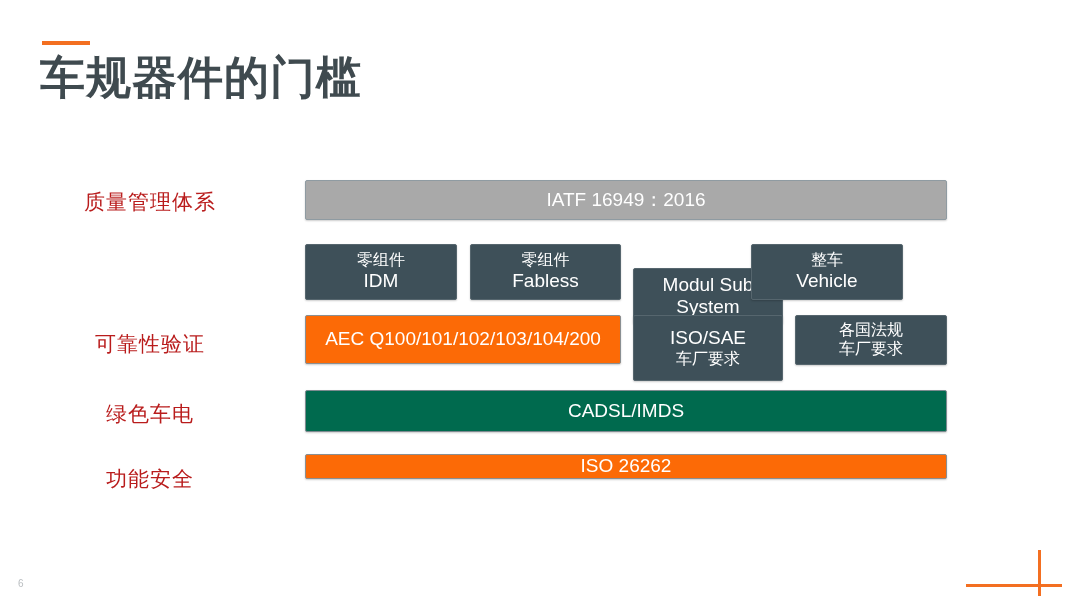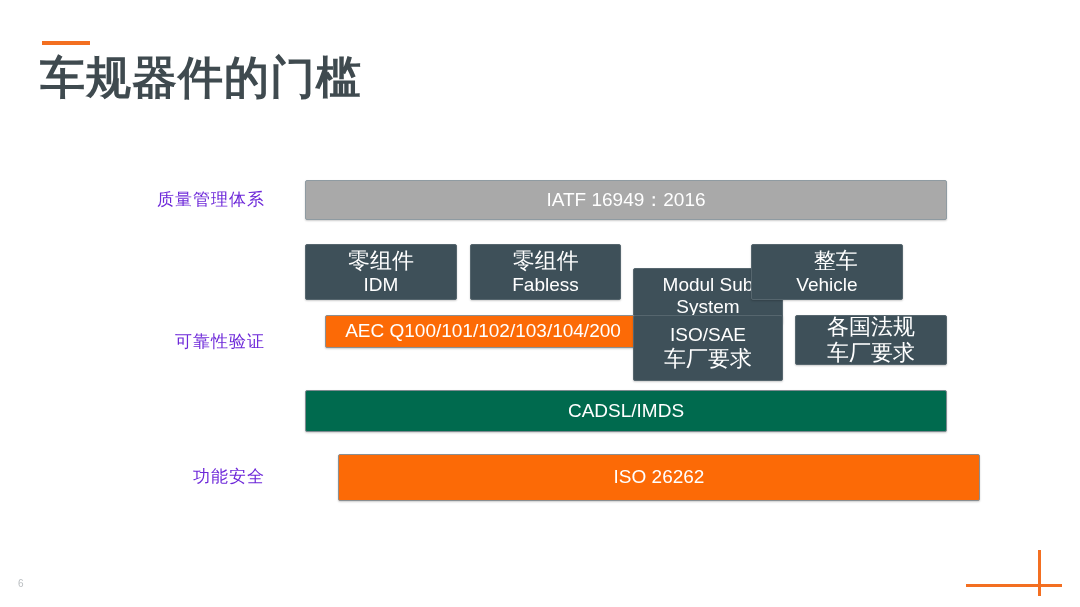--- a/index.html
+++ b/index.html
@@ -48,24 +48,24 @@
     left: 0;
     top: 160px;
     width: 1080px;
     height: 360px;
   }
 
   .row-label {
     position: absolute;
     width: 230px;
     left: 35px;
-    text-align: right;
+    text-align: center;
     font-family: "DejaVu Serif", "Liberation Serif", serif;
-    font-size: 17px;
-    color: #6d28d9;
+    font-size: 21px;
+    color: #b91c1c;
     letter-spacing: 1px;
     white-space: nowrap;
   }
 
   .bar {
     position: absolute;
     border-radius: 2px;
     box-sizing: border-box;
     display: flex;
     align-items: center;
@@ -80,21 +80,21 @@
   .bar .ln {
     display: block;
     white-space: nowrap;
   }
 
   .bar.gray   { background: #a9a9a9; border-color: #8f9ba2; }
   .bar.slate  { background: #3e5059; border-color: #56666e; }
   .bar.orange { background: #fc6a06; border-color: #8a8f92; }
   .bar.green  { background: #006a4e; border-color: #7d8b90; }
 
-  .bar .cn { font-family: "DejaVu Serif", "Liberation Serif", serif; font-size: 22px; text-align: right; }
+  .bar .cn { font-family: "DejaVu Serif", "Liberation Serif", serif; font-size: 16px; }
   .bar .en { font-family: "Liberation Sans", sans-serif; font-size: 19px; }
   .bar .single-lat { font-family: "Liberation Sans", sans-serif; font-size: 19px; }
 
   
   .page-number {
     position: absolute;
     left: 18px;
     top: 578px;
     font-size: 10px;
     color: #b9bdc0;
@@ -169,42 +169,43 @@
       </div>
     </div>
     <div class="bar slate" style="left:751px; top:84px; width:152px; height:56px;">
       <div>
         <span class="ln cn">整车</span>
         <span class="ln en">Vehicle</span>
       </div>
     </div>
 
     <div class="row-label" style="top:170px;">可靠性验证</div>
-    <div class="bar orange" style="left:305px; top:155px; width:316px; height:33px;margin-left:20px;">
+    <div class="bar orange" style="left:305px; top:155px; width:316px; height:49px;">
       <span class="ln single-lat">AEC Q100/101/102/103/104/200</span>
     </div>
     <div class="bar slate" style="left:633px; top:155px; width:150px; height:66px;">
       <div>
         <span class="ln en">ISO/SAE</span>
         <span class="ln cn">车厂要求</span>
       </div>
     </div>
     <div class="bar slate" style="left:795px; top:155px; width:152px; height:50px;">
       <div>
         <span class="ln cn">各国法规</span>
         <span class="ln cn">车厂要求</span>
       </div>
     </div>
 
+    <div class="row-label" style="top:240px;">绿色车电</div>
     <div class="bar green" style="left:305px; top:230px; width:642px; height:42px;">
       <span class="ln single-lat">CADSL/IMDS</span>
     </div>
 
     <div class="row-label" style="top:305px;">功能安全</div>
-    <div class="bar orange" style="left:305px; top:294px; width:642px; height:47px;margin-left:33px;">
+    <div class="bar orange" style="left:305px; top:294px; width:642px; height:25px;">
       <span class="ln single-lat">ISO 26262</span>
     </div>
 
   </div>
 
   <div class="page-number">6</div>
 
   <div class="sgs-logo">
     <span class="sgs-hbar"></span>
     <span class="sgs-vbar"></span>

